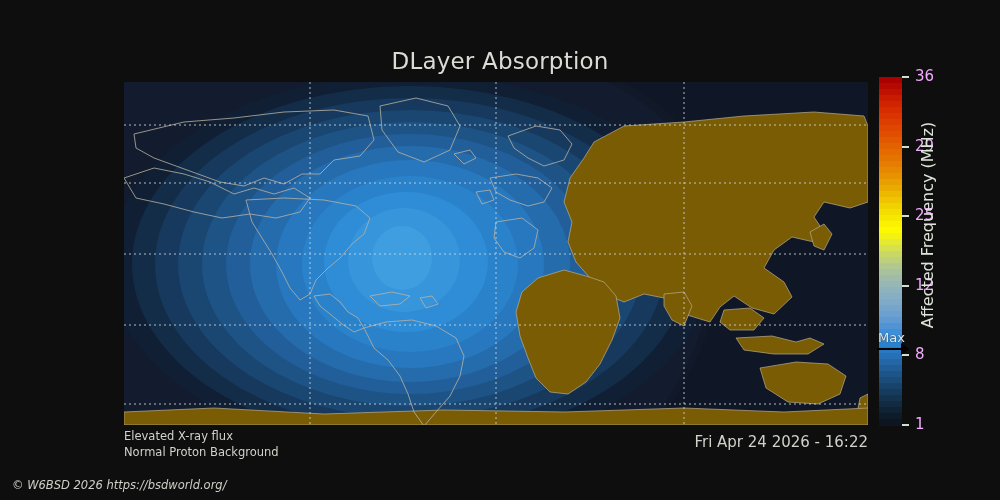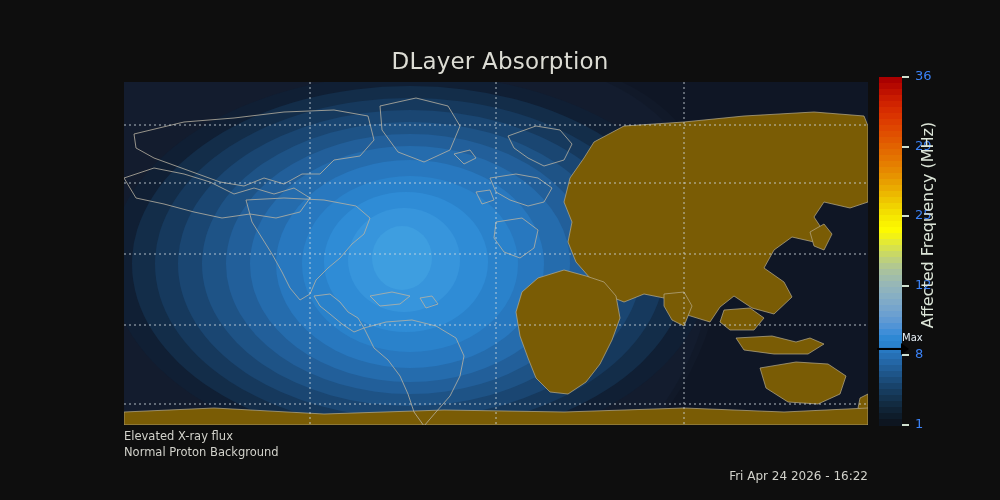--- a/index.html
+++ b/index.html
@@ -92,22 +92,22 @@
     left: 0;
     top: -1px;
     width: 7px;
     height: 2px;
     background: #cfe0cf;
   }
   .tick .tlabel {
     position: absolute;
     left: 13px;
     top: -9px;
-    font-size: 13px;
-    color: #3b82f6;
+    font-size: 15px;
+    color: #f0abfc;
     font-family: "DejaVu Sans", "Liberation Sans", sans-serif;
     line-height: 16px;
   }
   .cbar-title {
     position: absolute;
     left: 918px;
     top: 60px;
     width: 320px;
     height: 26px;
     transform: rotate(-90deg);
@@ -132,26 +132,25 @@
     left: 875px;
     top: 332px;
     width: 40px;
     height: 26px;
     pointer-events: none;
   }
   .max-label {
     position: absolute;
     left: 3px;
     top: 0px;
-    font-size: 10px;
+    font-size: 13px;
     color: #e8ecee;
     font-family: "DejaVu Sans", "Liberation Sans", sans-serif;
     line-height: 11px;
     text-shadow: 0 0 1px #123;
-    margin-left: 24px;
   }
   .max-arrow-line {
     position: absolute;
     left: 2px;
     top: 16px;
     width: 26px;
     height: 2px;
     background: #000;
   }
   .max-arrow-head {
@@ -173,24 +172,23 @@
     color: #d2d2cb;
     line-height: 15.5px;
     font-family: "DejaVu Sans", "Liberation Sans", sans-serif;
   }
   .timestamp {
     position: absolute;
     left: 640px;
     top: 433px;
     width: 228px;
     text-align: right;
-    font-size: 12px;
+    font-size: 15px;
     color: #d2d2cb;
     font-family: "DejaVu Sans", "Liberation Sans", sans-serif;
-    margin-top: 36px;
   }
   .footer {
     position: absolute;
     left: 12px;
     top: 478px;
     font-size: 11.5px;
     font-style: italic;
     color: #cfcfc8;
     font-family: "DejaVu Sans", "Liberation Sans", sans-serif;
   }
@@ -422,14 +420,15 @@
     <span class="max-arrow-head"></span>
   </div>
 
   <div class="status-block">
     <div>Elevated X-ray flux</div>
     <div>Normal Proton Background</div>
   </div>
 
   <div class="timestamp">Fri Apr 24 2026 - 16:22</div>
 
+  <div class="footer">© W6BSD 2026 https://bsdworld.org/</div>
 
 </div>
 
 </body></html>

